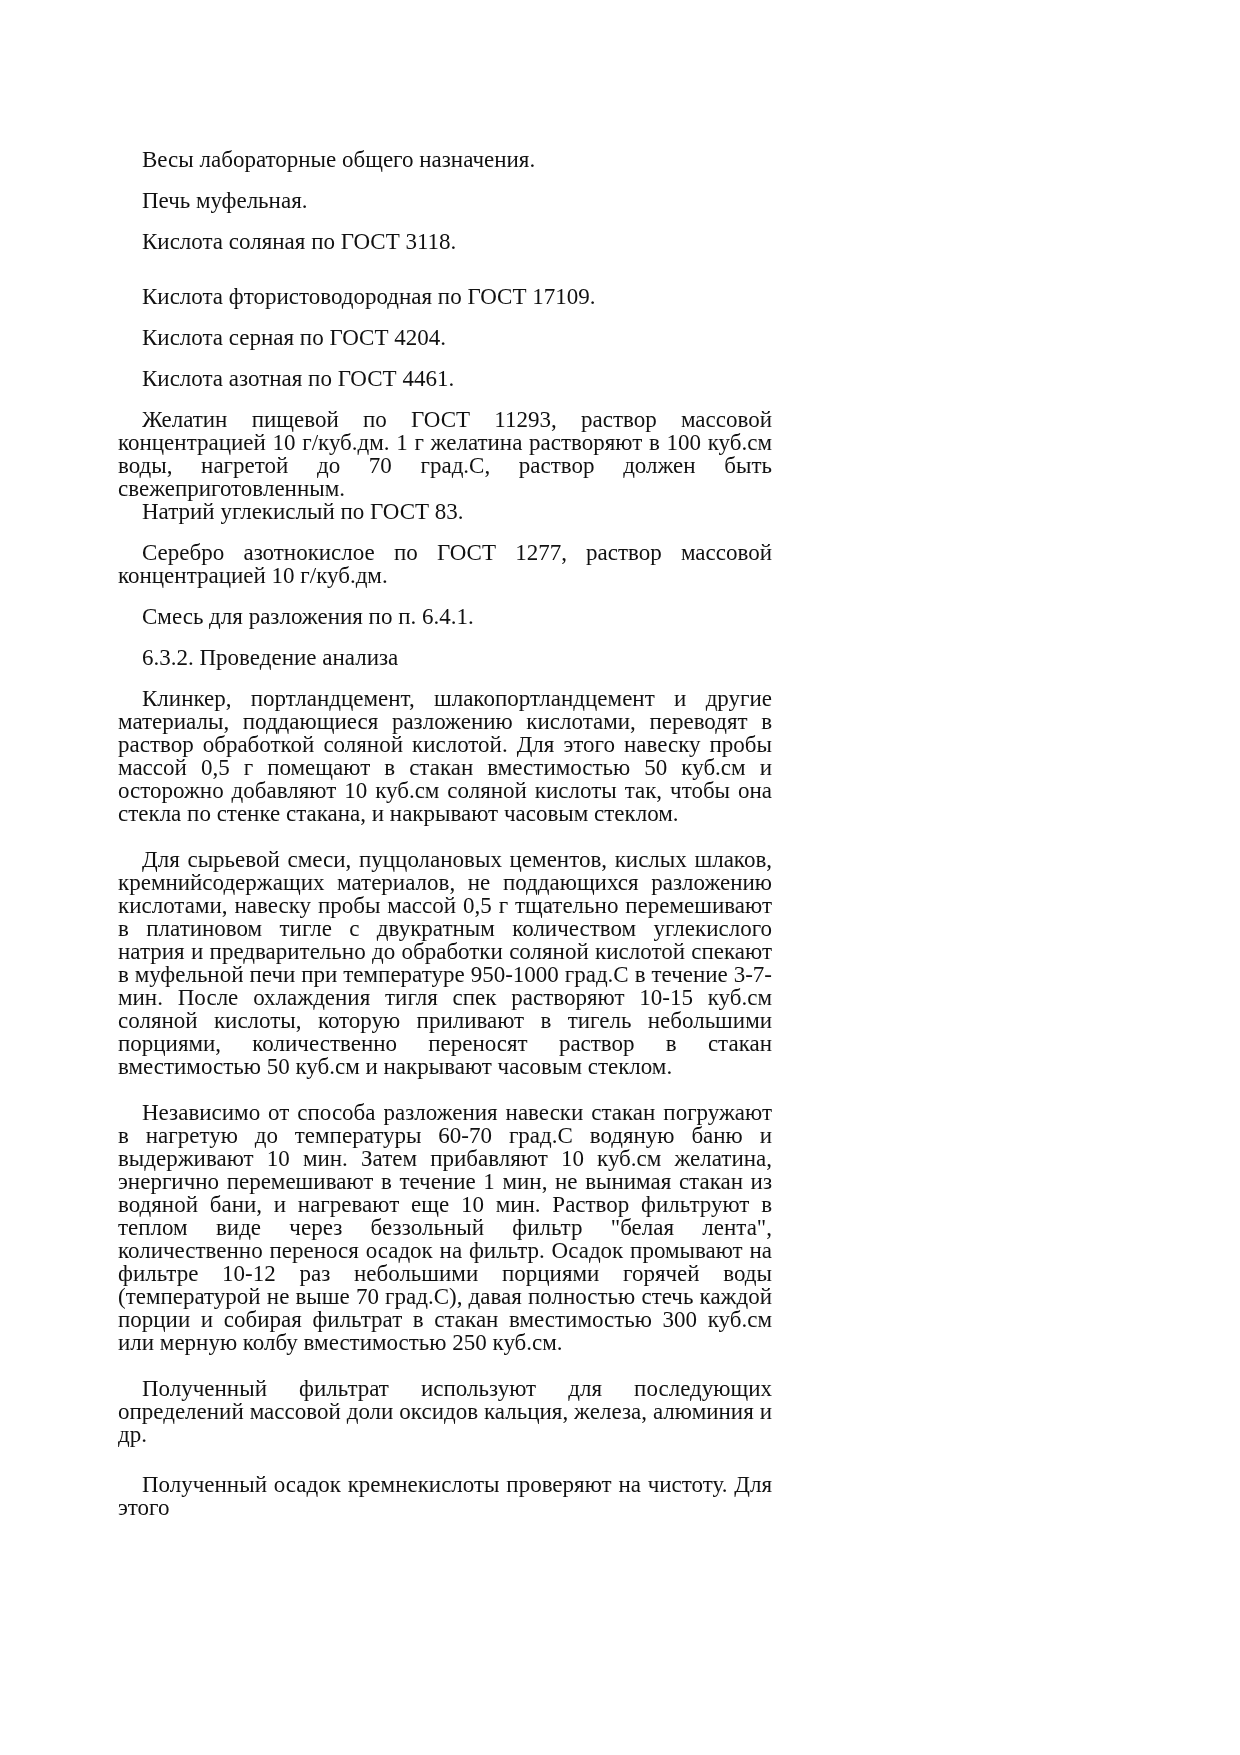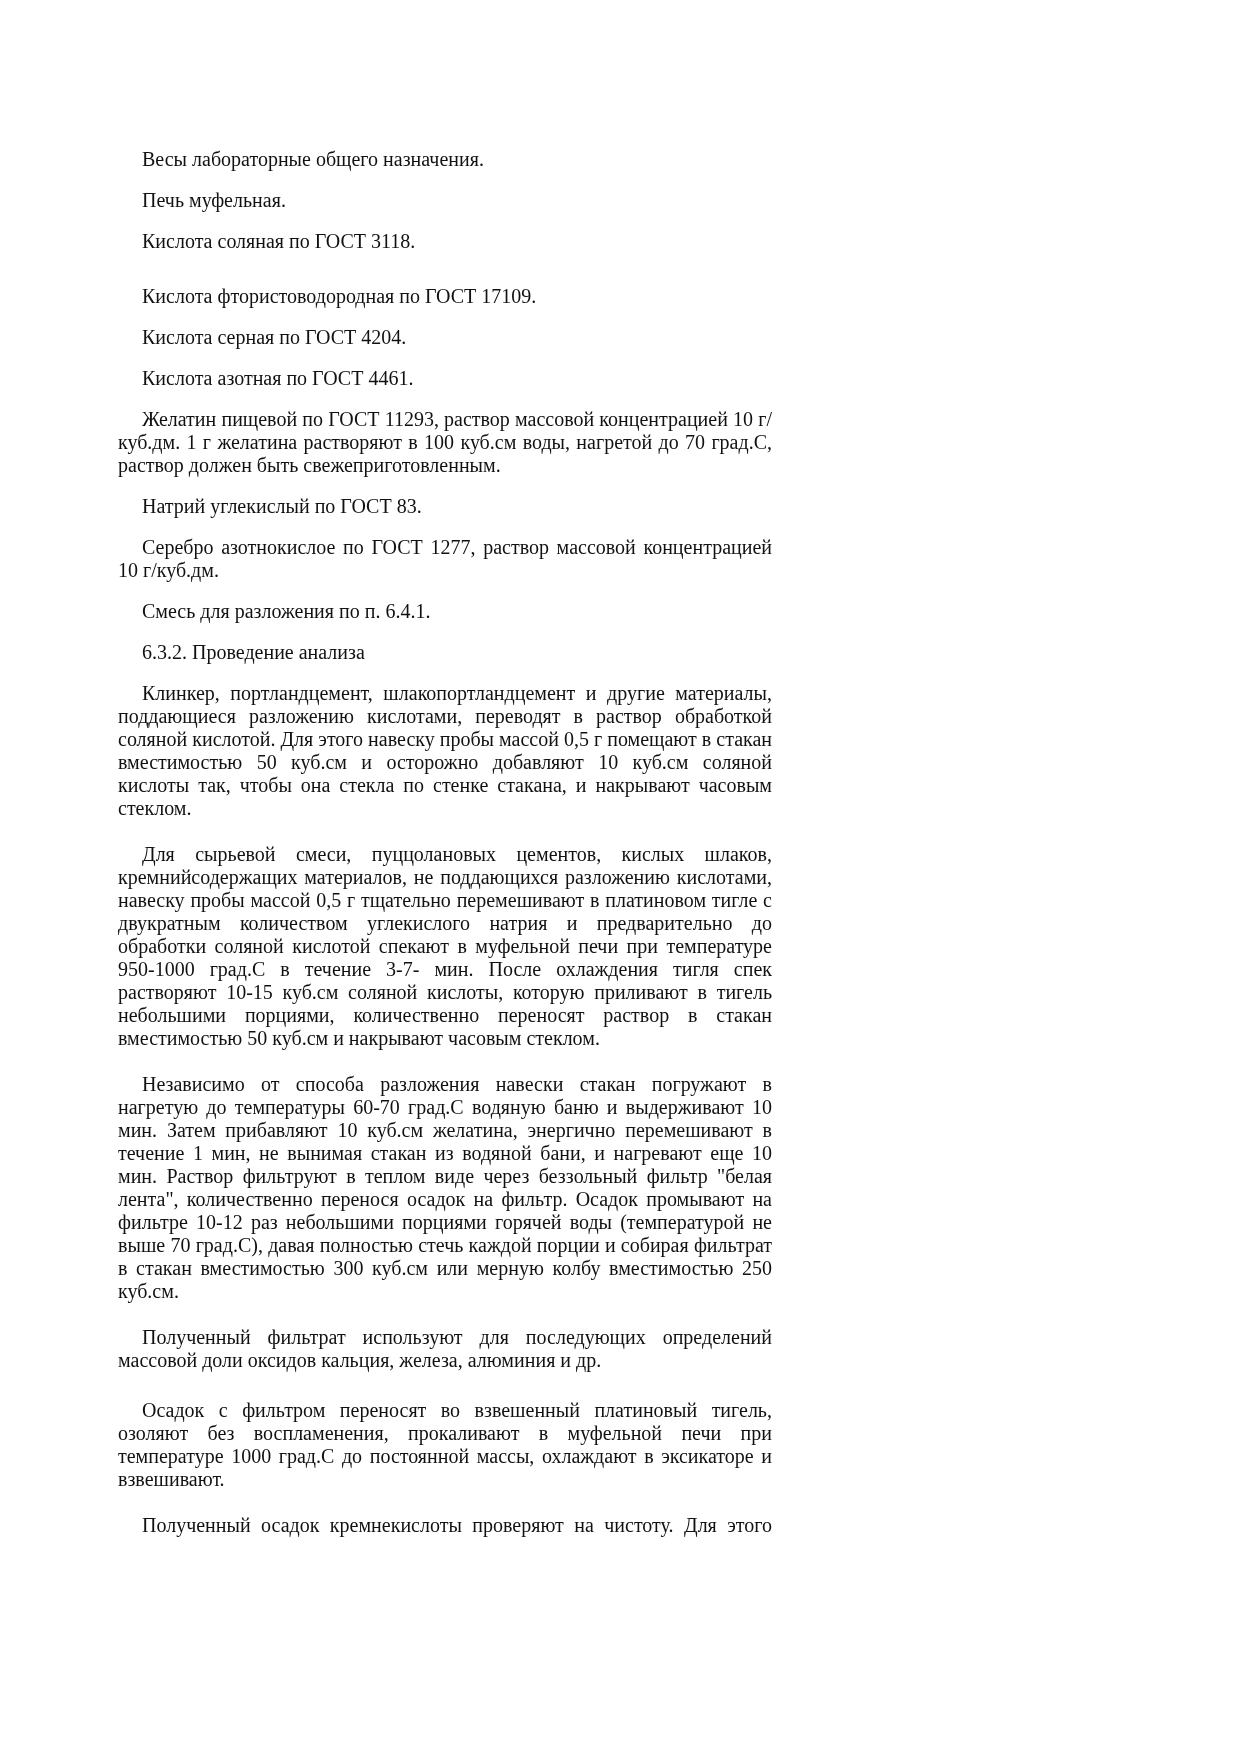--- a/index.html
+++ b/index.html
@@ -3,44 +3,43 @@
   <meta charset="utf-8">
   <style>
     html, body { margin: 0; padding: 0; background: #ffffff; }
     body { width: 1240px; height: 1755px; position: relative; overflow: hidden; }
     .page {
       position: absolute;
       left: 118px;
       top: 148px;
       width: 654px;
       font-family: "Liberation Serif", serif;
-      font-size: 20px;
+      font-size: 23px;
       line-height: 23px;
       color: #111111;
     }
     .p {
       margin: 0;
       text-indent: 24px;
       text-align: justify;
     }
   </style>
 </head>
 <body>
 
 <div class="page">
   <p class="p" style="margin-bottom:18px">Весы лабораторные общего назначения.</p>
   <p class="p" style="margin-bottom:18px">Печь муфельная.</p>
   <p class="p" style="margin-bottom:32px">Кислота соляная по ГОСТ 3118.</p>
   <p class="p" style="margin-bottom:18px">Кислота фтористоводородная по ГОСТ 17109.</p>
   <p class="p" style="margin-bottom:18px">Кислота серная по ГОСТ 4204.</p>
   <p class="p" style="margin-bottom:18px">Кислота азотная по ГОСТ 4461.</p>
-  <p class="p" style="margin-bottom:18px">Желатин пищевой по ГОСТ 11293, раствор массовой концентрацией 10 г/куб.дм. 1 г желатина растворяют в 100 куб.см воды, нагретой до 70 град.С, раствор должен быть свежеприготовленным.</p>
+  <p class="p" style="">Желатин пищевой по ГОСТ 11293, раствор массовой концентрацией 10 г/куб.дм. 1 г желатина растворяют в 100 куб.см воды, нагретой до 70 град.С, раствор должен быть свежеприготовленным.</p>
   <p class="p" style="margin-bottom:18px">Натрий углекислый по ГОСТ 83.</p>
   <p class="p" style="margin-bottom:18px">Серебро азотнокислое по ГОСТ 1277, раствор массовой концентрацией 10 г/куб.дм.</p>
   <p class="p" style="margin-bottom:18px">Смесь для разложения по п. 6.4.1.</p>
   <p class="p" style="margin-bottom:18px">6.3.2. Проведение анализа</p>
   <p class="p" style="margin-bottom:23px">Клинкер, портландцемент, шлакопортландцемент и другие материалы, поддающиеся разложению кислотами, переводят в раствор обработкой соляной кислотой. Для этого навеску пробы массой 0,5 г помещают в стакан вместимостью 50 куб.см и осторожно добавляют 10 куб.см соляной кислоты так, чтобы она стекла по стенке стакана, и накрывают часовым стеклом.</p>
   <p class="p" style="margin-bottom:23px">Для сырьевой смеси, пуццолановых цементов, кислых шлаков, кремнийсодержащих материалов, не поддающихся разложению кислотами, навеску пробы массой 0,5 г тщательно перемешивают в платиновом тигле с двукратным количеством углекислого натрия и предварительно до обработки соляной кислотой спекают в муфельной печи при температуре 950-1000 град.С в течение 3-7- мин. После охлаждения тигля спек растворяют 10-15 куб.см соляной кислоты, которую приливают в тигель небольшими порциями, количественно переносят раствор в стакан вместимостью 50 куб.см и накрывают часовым стеклом.</p>
   <p class="p" style="margin-bottom:23px">Независимо от способа разложения навески стакан погружают в нагретую до температуры 60-70 град.С водяную баню и выдерживают 10 мин. Затем прибавляют 10 куб.см желатина, энергично перемешивают в течение 1 мин, не вынимая стакан из водяной бани, и нагревают еще 10 мин. Раствор фильтруют в теплом виде через беззольный фильтр "белая лента", количественно перенося осадок на фильтр. Осадок промывают на фильтре 10-12 раз небольшими порциями горячей воды (температурой не выше 70 град.С), давая полностью стечь каждой порции и собирая фильтрат в стакан вместимостью 300 куб.см или мерную колбу вместимостью 250 куб.см.</p>
   <p class="p" style="margin-bottom:27px">Полученный фильтрат используют для последующих определений массовой доли оксидов кальция, железа, алюминия и др.</p>
-  <p class="p" style="margin-bottom:23px">Осадок с фильтром переносят во взвешенный платиновый тигель, озоляют без воспламенения, прокаливают в муфельной печи при температуре 1000 град.С до постоянной массы, охлаждают в эксикаторе и взвешивают.</p>
   <p class="p" style="text-align:justify; text-align-last:justify">Полученный осадок кремнекислоты проверяют на чистоту. Для этого</p>
 </div>
 
 </body></html>

